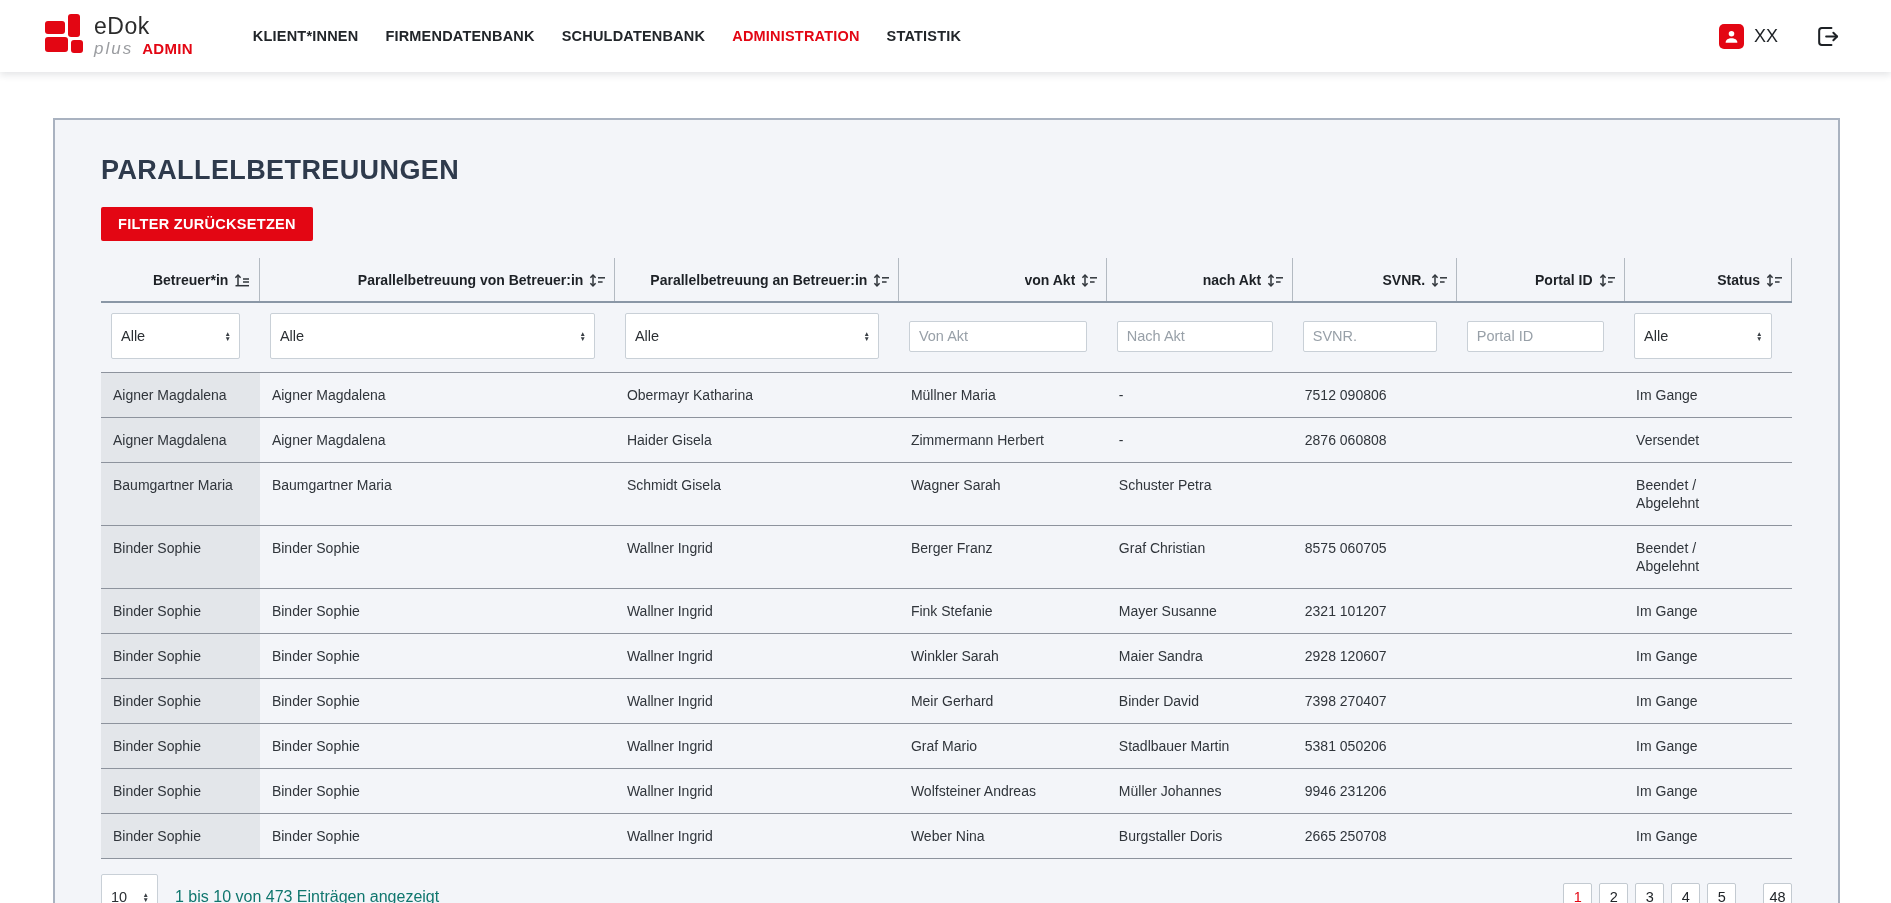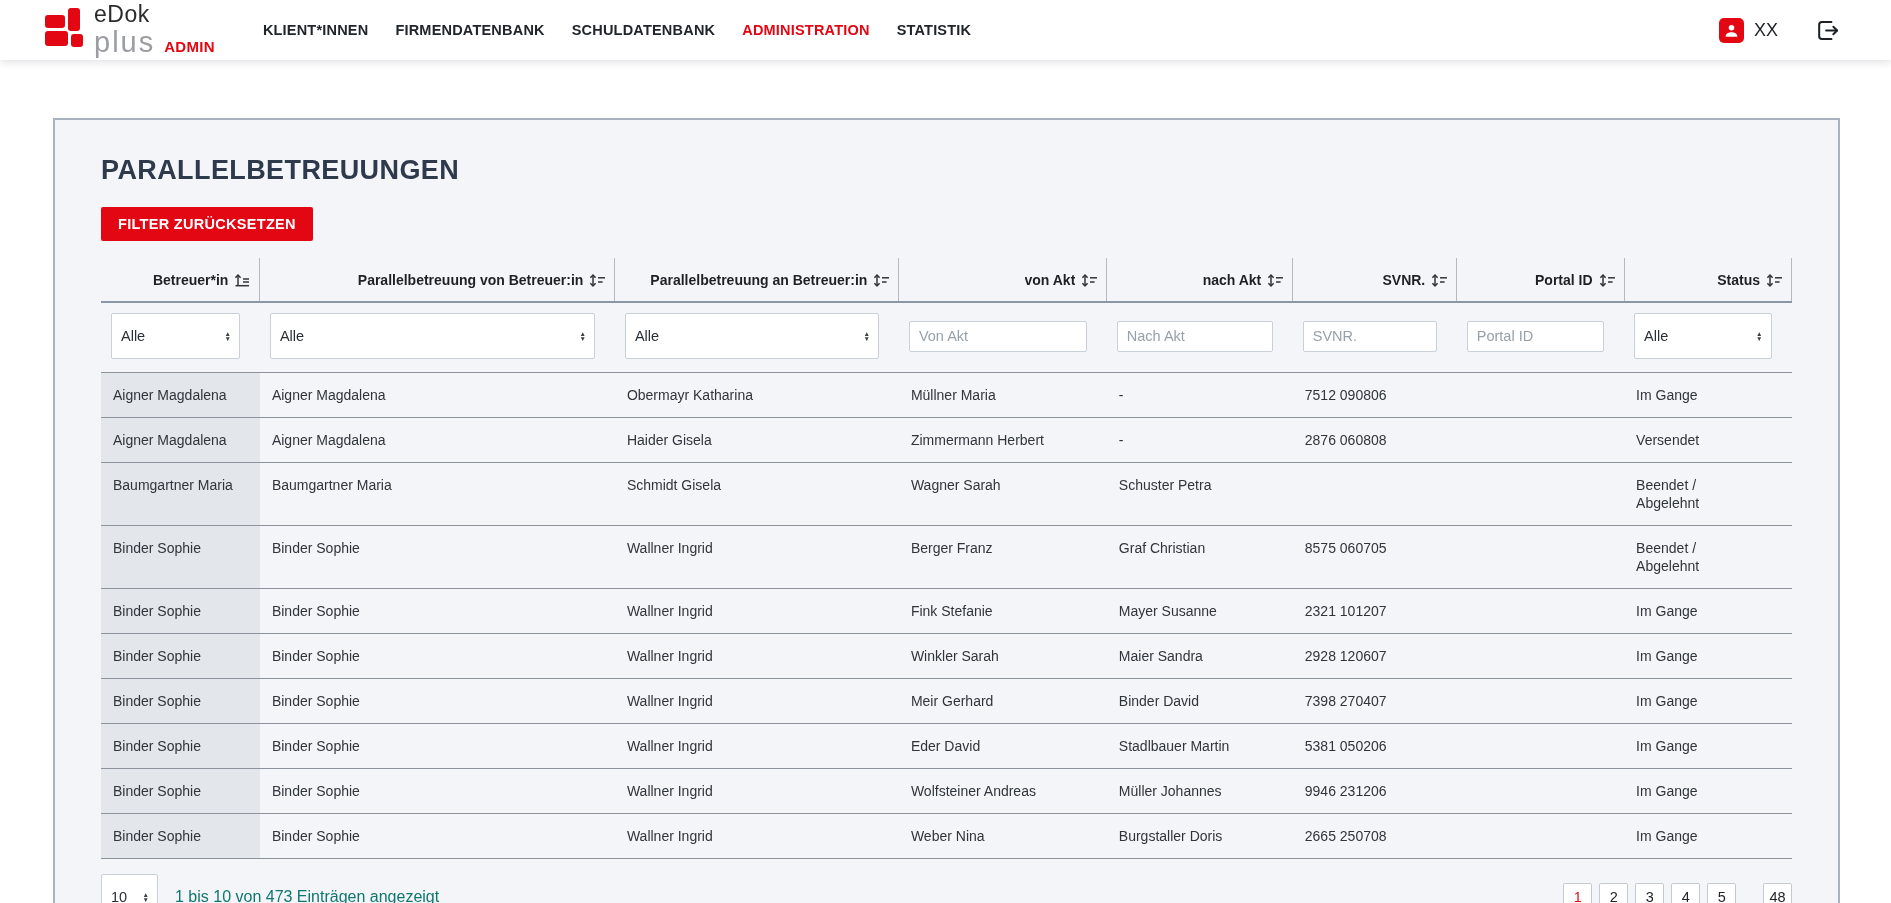--- a/index.html
+++ b/index.html
@@ -1,33 +1,33 @@
 <!DOCTYPE html>
 <html><head>
 <meta charset="utf-8">
 <style>
   * { box-sizing: border-box; margin: 0; padding: 0; }
   html,body { width: 1891px; height: 903px; background:#fff; overflow:hidden;
               font-family:"Liberation Sans", sans-serif; }
 
   
-  .topbar { height:60px; background:#fff; display:flex; align-items:center;
+  .topbar { height:72px; background:#fff; display:flex; align-items:center;
             padding:0 50px 0 45px; box-shadow:0 3px 7px rgba(33,41,54,.12);
-            position:relative; z-index:5; }
+            position:relative; z-index:5;gap:12px; }
   .logo { display:flex; align-items:center; cursor:pointer; }
   .logo-grid { position:relative; width:42px; height:44px; flex:0 0 auto; }
   .logo-grid i { position:absolute; background:#e30613; border-radius:3px; }
   .lg-a { left:0;  top:7;  top:7px;  width:20px; height:13px; }
   .lg-b { left:23px; top:0;   width:12px; height:23px; }
   .lg-c { left:0;  top:23px; width:23px; height:15px; }
   .lg-d { left:26px; top:26px; width:12px; height:13px; }
   .logo-text { margin-left:7px; line-height:1; }
   .logo-line1 { font-size:23px; color:#2b2b2b; letter-spacing:.5px; }
   .logo-line2 { margin-top:2px; display:flex; align-items:baseline; }
-  .logo-plus { font-size:29px; color:#9b9da1; letter-spacing:2px; }
+  .logo-plus { font-size:17px; color:#9b9da1; letter-spacing:2px;font-style:italic; }
   .logo-admin { margin-left:9px; font-size:15px; font-weight:700; color:#e30613; letter-spacing:.3px; }
 
   .nav { display:flex; gap:27px; margin-left:48px; }
   .nav-item { font-size:14.5px; font-weight:700; color:#212529; letter-spacing:.2px;
               cursor:pointer; white-space:nowrap; }
   .nav-item.active { color:#e30613; }
 
   .top-right { margin-left:auto; display:flex; align-items:center; }
   .user-badge { width:25px; height:25px; background:#e30613; border-radius:5px;
                 display:flex; align-items:center; justify-content:center; cursor:pointer; }
@@ -353,21 +353,21 @@
           <td class="c3">Meir Gerhard</td>
           <td class="c4">Binder David</td>
           <td class="c5">7398 270407</td>
           <td class="c6"></td>
           <td class="c7">Im Gange</td>
         </tr>
         <tr>
           <td class="c0">Binder Sophie</td>
           <td class="c1">Binder Sophie</td>
           <td class="c2">Wallner Ingrid</td>
-          <td class="c3">Eder David</td>
+          <td class="c3">Graf Mario</td>
           <td class="c4">Stadlbauer Martin</td>
           <td class="c5">5381 050206</td>
           <td class="c6"></td>
           <td class="c7">Im Gange</td>
         </tr>
         <tr>
           <td class="c0">Binder Sophie</td>
           <td class="c1">Binder Sophie</td>
           <td class="c2">Wallner Ingrid</td>
           <td class="c3">Wolfsteiner Andreas</td>

